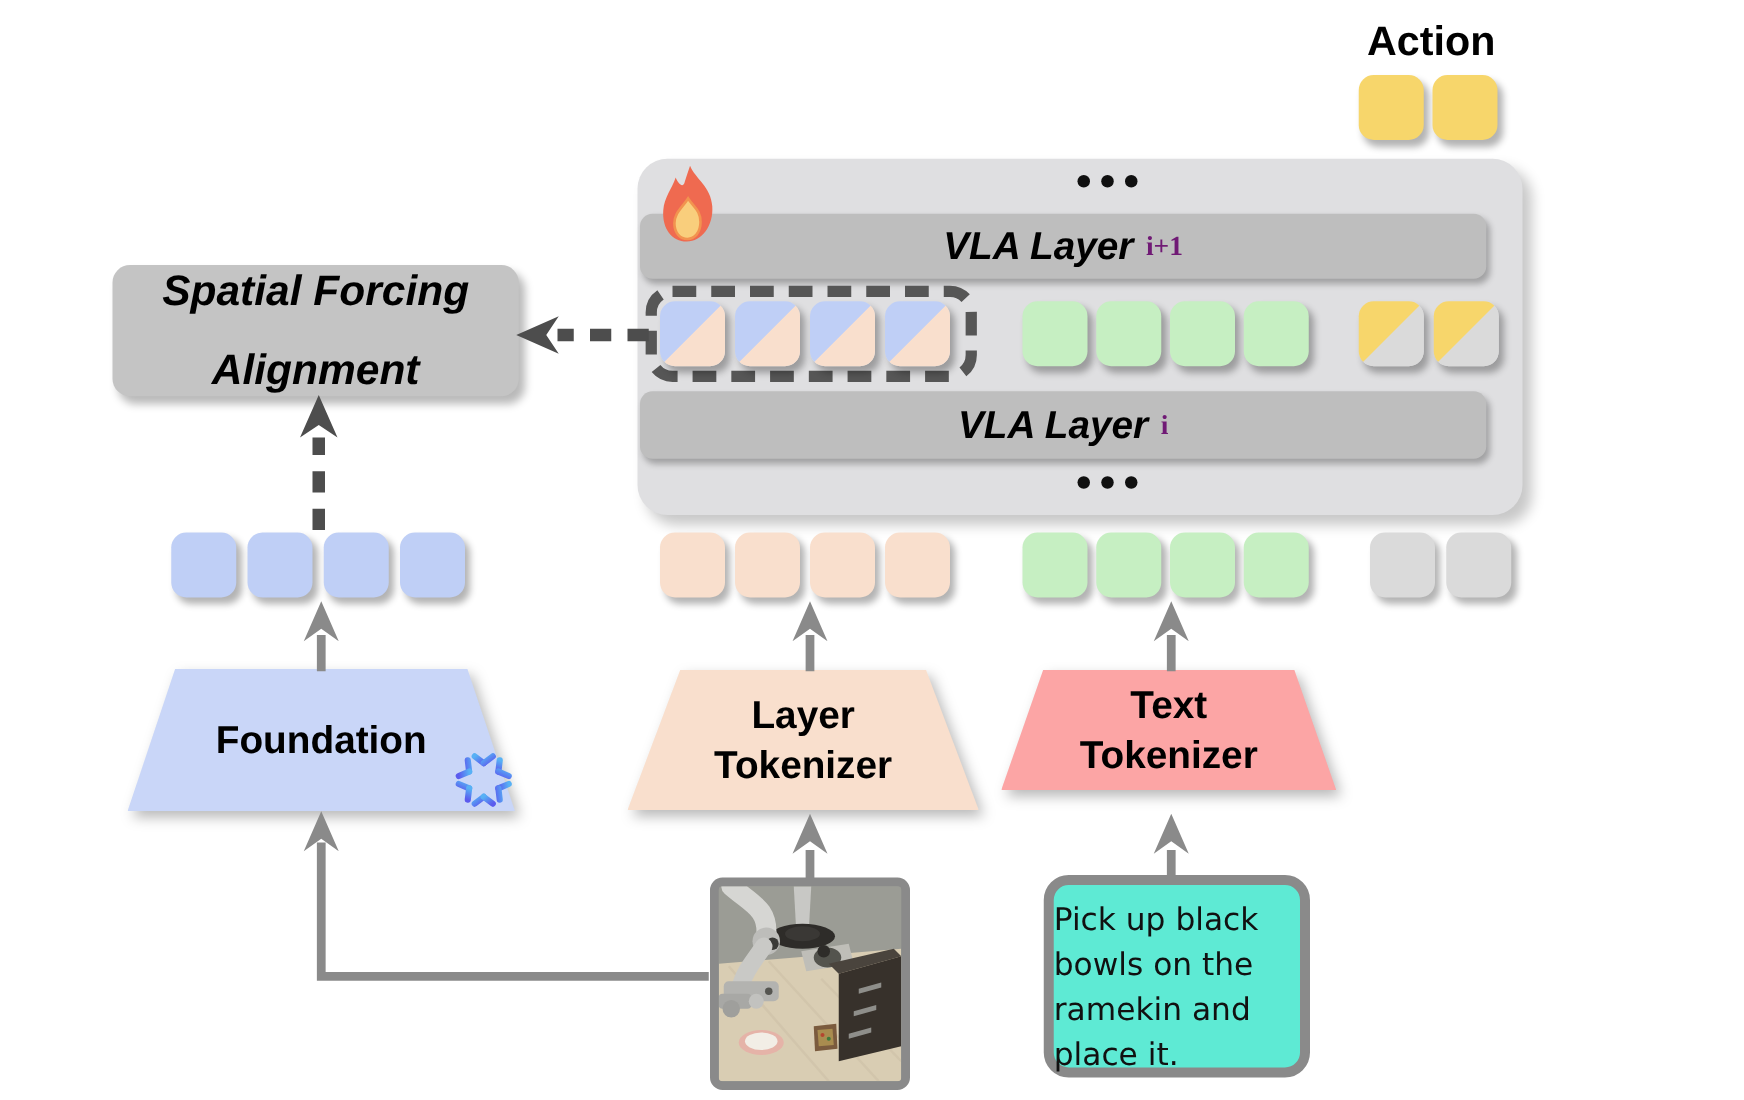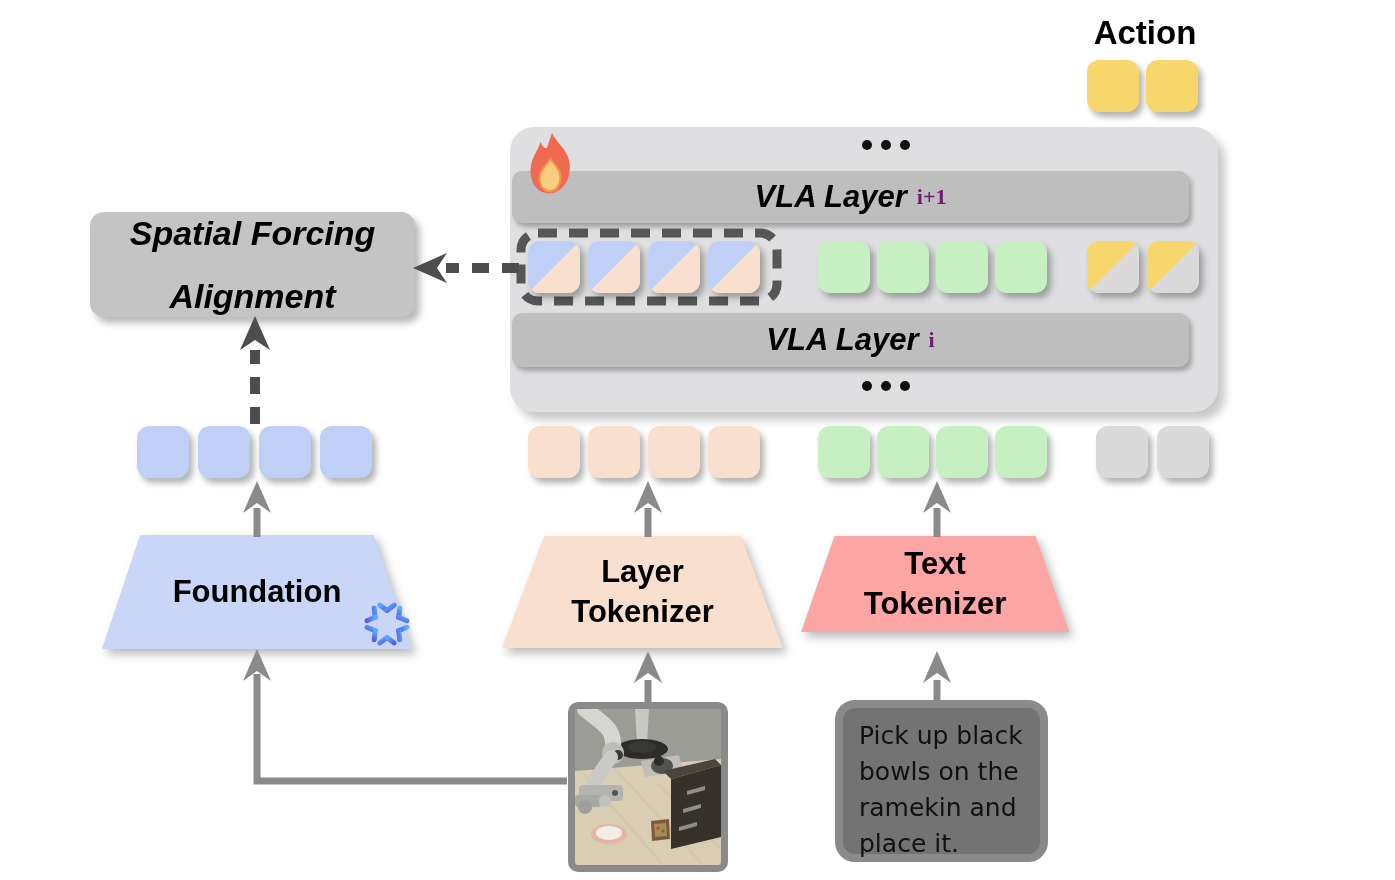--- a/index.html
+++ b/index.html
@@ -50,21 +50,21 @@
   
   #action-label{position:absolute;left:1060px;top:14px;width:170px;text-align:center;
                 font-weight:700;font-size:33px;color:#000;}
 
   
   #robot-image{position:absolute;left:568px;top:702px;width:160px;height:170px;
                box-sizing:border-box;border:7px solid #8A8A8A;border-radius:10px;
                overflow:hidden;background:#9B9C95;}
   #instruction-box{position:absolute;left:835px;top:700px;width:213px;height:162px;
                box-sizing:border-box;border:8px solid #8A8A8A;border-radius:20px;
-               background:#737373;padding:10px 0 0 16px;
+               background:#5eead4;padding:10px 0 0 0;
                font-family:"DejaVu Sans",sans-serif;font-size:25px;line-height:36px;color:#111;}
 
   
   .abs{position:absolute;}
   svg{display:block;}
 </style>
 </head>
 <body>
 
 <div id="stage">

